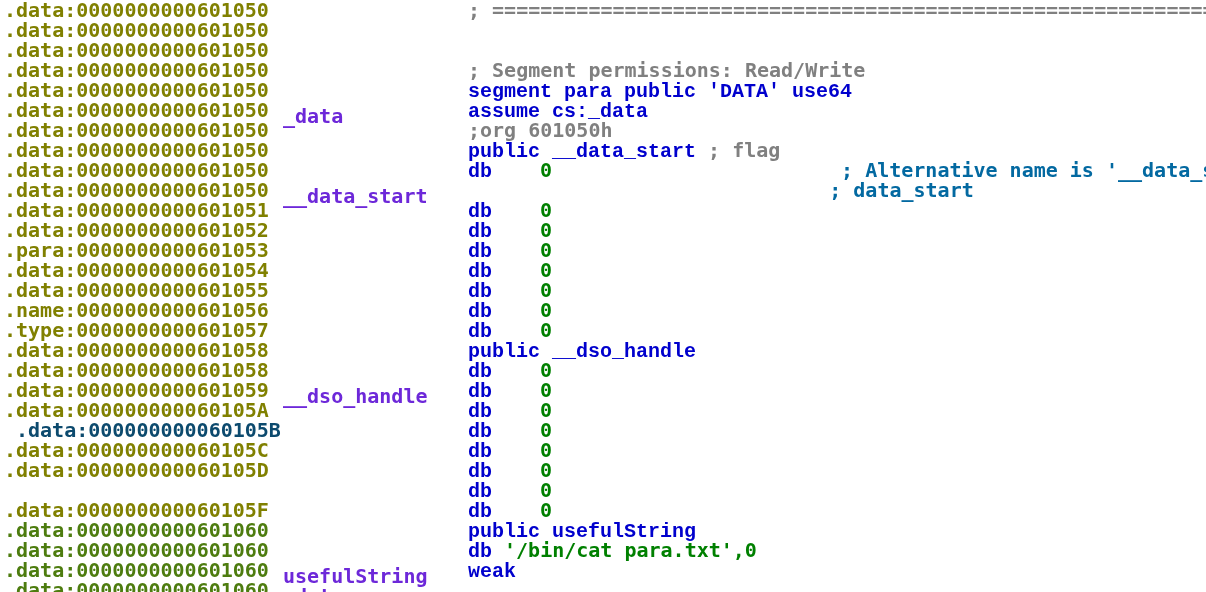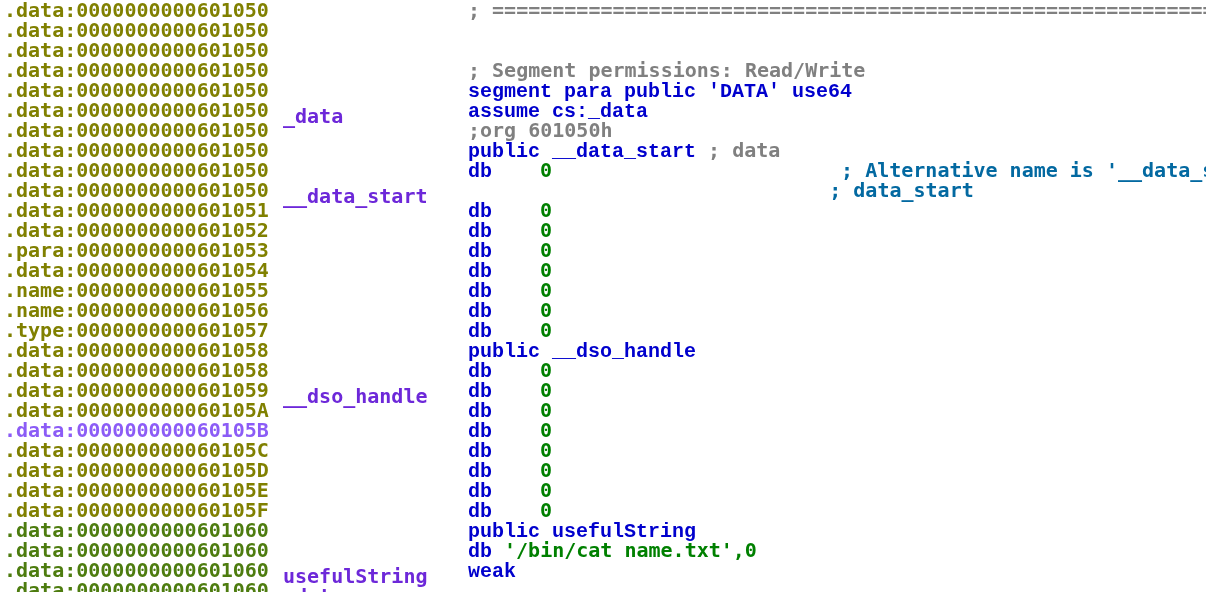--- a/index.html
+++ b/index.html
@@ -37,21 +37,21 @@
 
   
   .addr {
     position: absolute;
     left: 4px;
     top: 0;
     white-space: pre;
   }
   .addr.normal { color: #808000; }
   .addr.muted  { color: #4d7c0f; }
-  .addr.active { color: #8b5cf6; }
+  .addr.active { color: #0c4a6e; margin-left: 12px; }
 
   
   .label {
     position: absolute;
     left: 283px;
     top: 0;
     white-space: pre;
     color: #6d28d9;
     margin-top: 26px;
   }
@@ -76,37 +76,37 @@
 
 <div id="disasm-view">
   <div id="lines-container">
       <div class="line"><span class="addr normal">.data:0000000000601050</span><span class="body"><span class="cmt">; ===========================================================================</span></span></div>
       <div class="line"><span class="addr normal">.data:0000000000601050</span></div>
       <div class="line"><span class="addr normal">.data:0000000000601050</span></div>
       <div class="line"><span class="addr normal">.data:0000000000601050</span><span class="body"><span class="cmt">; Segment permissions: Read/Write</span></span></div>
       <div class="line"><span class="addr normal">.data:0000000000601050</span><span class="label">_data</span><span class="body"><span class="kw">segment para public 'DATA' use64</span></span></div>
       <div class="line"><span class="addr normal">.data:0000000000601050</span><span class="body"><span class="kw">assume cs:_data</span></span></div>
       <div class="line"><span class="addr normal">.data:0000000000601050</span><span class="body"><span class="cmt">;org 601050h</span></span></div>
-      <div class="line"><span class="addr normal">.data:0000000000601050</span><span class="body"><span class="kw">public __data_start </span><span class="cmt">; data</span></span></div>
+      <div class="line"><span class="addr normal">.data:0000000000601050</span><span class="body"><span class="kw">public __data_start </span><span class="cmt">; flag</span></span></div>
       <div class="line"><span class="addr normal">.data:0000000000601050</span><span class="label">__data_start</span><span class="body"><span class="kw">db    </span><span class="num">0</span><span class="pad">                        </span><span class="rcmt">; Alternative name is '__data_start'</span></span></div>
       <div class="line"><span class="addr normal">.data:0000000000601050</span><span class="body"><span class="pad">                              </span><span class="rcmt">; data_start</span></span></div>
       <div class="line"><span class="addr normal">.data:0000000000601051</span><span class="body"><span class="kw">db    </span><span class="num">0</span></span></div>
       <div class="line"><span class="addr normal">.data:0000000000601052</span><span class="body"><span class="kw">db    </span><span class="num">0</span></span></div>
       <div class="line"><span class="addr normal">.para:0000000000601053</span><span class="body"><span class="kw">db    </span><span class="num">0</span></span></div>
       <div class="line"><span class="addr normal">.data:0000000000601054</span><span class="body"><span class="kw">db    </span><span class="num">0</span></span></div>
-      <div class="line"><span class="addr normal">.name:0000000000601055</span><span class="body"><span class="kw">db    </span><span class="num">0</span></span></div>
+      <div class="line"><span class="addr normal">.data:0000000000601055</span><span class="body"><span class="kw">db    </span><span class="num">0</span></span></div>
       <div class="line"><span class="addr normal">.name:0000000000601056</span><span class="body"><span class="kw">db    </span><span class="num">0</span></span></div>
       <div class="line"><span class="addr normal">.type:0000000000601057</span><span class="body"><span class="kw">db    </span><span class="num">0</span></span></div>
       <div class="line"><span class="addr normal">.data:0000000000601058</span><span class="body"><span class="kw">public __dso_handle</span></span></div>
       <div class="line"><span class="addr normal">.data:0000000000601058</span><span class="label">__dso_handle</span><span class="body"><span class="kw">db    </span><span class="num">0</span></span></div>
       <div class="line"><span class="addr normal">.data:0000000000601059</span><span class="body"><span class="kw">db    </span><span class="num">0</span></span></div>
       <div class="line"><span class="addr normal">.data:000000000060105A</span><span class="body"><span class="kw">db    </span><span class="num">0</span></span></div>
       <div class="line"><span class="addr active">.data:000000000060105B</span><span class="body"><span class="kw">db    </span><span class="num">0</span></span></div>
       <div class="line"><span class="addr normal">.data:000000000060105C</span><span class="body"><span class="kw">db    </span><span class="num">0</span></span></div>
       <div class="line"><span class="addr normal">.data:000000000060105D</span><span class="body"><span class="kw">db    </span><span class="num">0</span></span></div>
-      <div class="line"><span class="addr normal">.data:000000000060105E</span><span class="body"><span class="kw">db    </span><span class="num">0</span></span></div>
+      <div class="line"><span class="body"><span class="kw">db    </span><span class="num">0</span></span></div>
       <div class="line"><span class="addr normal">.data:000000000060105F</span><span class="body"><span class="kw">db    </span><span class="num">0</span></span></div>
       <div class="line"><span class="addr muted">.data:0000000000601060</span><span class="body"><span class="kw">public usefulString</span></span></div>
-      <div class="line"><span class="addr muted">.data:0000000000601060</span><span class="label">usefulString</span><span class="body"><span class="kw">db </span><span class="str">'/bin/cat name.txt',0</span></span></div>
+      <div class="line"><span class="addr muted">.data:0000000000601060</span><span class="label">usefulString</span><span class="body"><span class="kw">db </span><span class="str">'/bin/cat para.txt',0</span></span></div>
       <div class="line"><span class="addr muted">.data:0000000000601060</span><span class="label">_data</span><span class="body"><span class="kw">weak</span></span></div>
       <div class="line"><span class="addr muted">.data:0000000000601060</span></div>
     </div>
 </div>
 
 </body></html>

